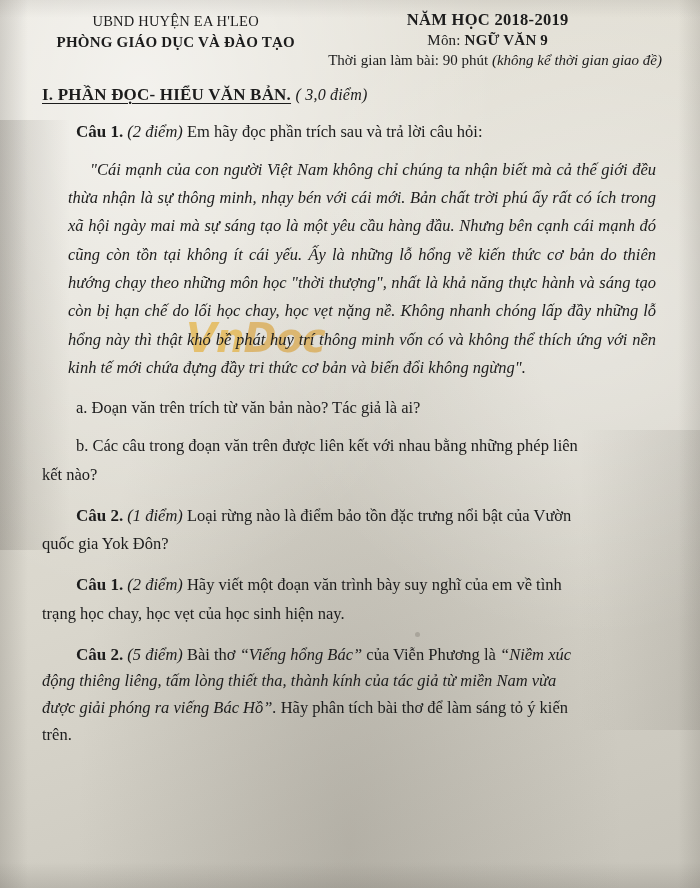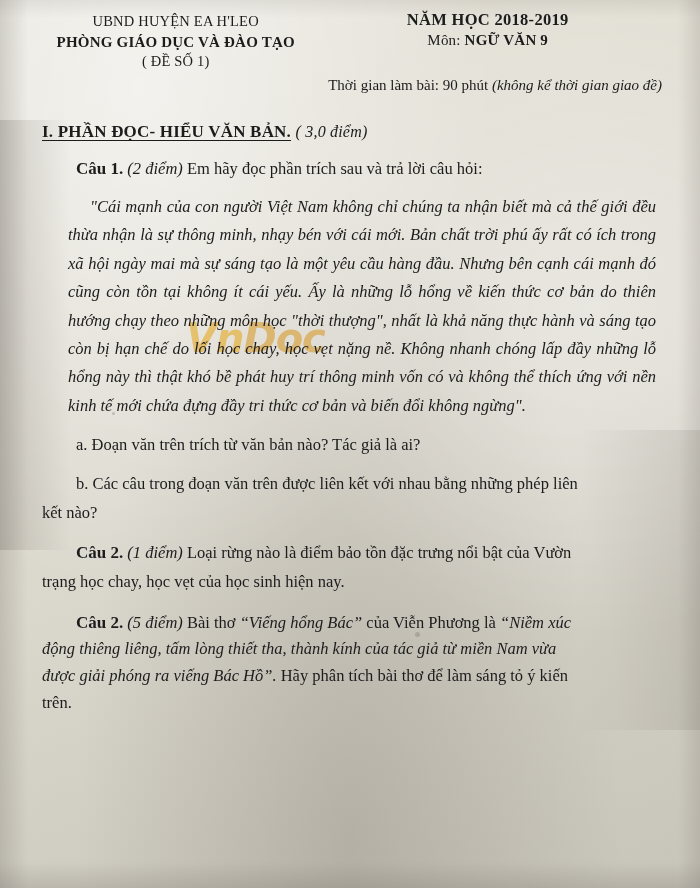--- a/index.html
+++ b/index.html
@@ -77,32 +77,31 @@
     letter-spacing: .2px;
   }
   .h-small { font-size: 14.5px; }
   .bold { font-weight: bold; }
   .big {
     font-size: 16.5px;
     font-weight: bold;
     letter-spacing: .3px;
   }
   .time-line {
-    margin-top: 6px;
     font-size: 15px;
     text-align: right;
     padding-right: 4px;
   }
   .ital { font-style: italic; }
 
   
   .sect {
     font-size: 17px;
     font-weight: bold;
-    margin-top: 28px;
+    margin-top: 16px;
     letter-spacing: .2px;
   }
   .sect .u {
     text-decoration: underline;
     text-underline-offset: 3px;
   }
   .sect .pt {
     font-weight: normal;
     font-style: italic;
     font-size: 16px;
@@ -180,21 +179,20 @@
 
   <div class="speck" style="left:415px; top:632px; width:5px; height:5px;"></div>
   <div class="speck" style="left:112px; top:412px; width:3px; height:3px;"></div>
 
   <div class="content">
 
     <div class="header">
       <div class="hdr-left">
         <div class="h-line h-small">UBND HUYỆN EA H'LEO</div>
         <div class="h-line bold">PHÒNG GIÁO DỤC VÀ ĐÀO TẠO</div>
-        <div class="h-line h-small">( ĐỀ SỐ 1)</div>
       </div>
       <div class="hdr-right">
         <div class="big">NĂM HỌC 2018-2019</div>
         <div class="h-line">
           <span>Môn:</span>
           <span class="bold">NGỮ VĂN 9</span>
         </div>
       </div>
     </div>
 
@@ -219,22 +217,28 @@
     <p class="sub">a. Đoạn văn trên trích từ văn bản nào? Tác giả là ai?</p>
 
     <p class="sub">b. Các câu trong đoạn văn trên được liên kết với nhau bằng những phép liên</p>
     <p class="cont tail">kết nào?</p>
 
     <p class="q">
       <span class="cau">Câu 2.</span>
       <span class="pts">(1 điểm)</span>
       <span>Loại rừng nào là điểm bảo tồn đặc trưng nổi bật của Vườn</span>
     </p>
-
-
+    <p class="cont tail">quốc gia Yok Đôn?</p>
+
+
+    <p class="q">
+      <span class="cau">Câu 1.</span>
+      <span class="pts">(2 điểm)</span>
+      <span>Hãy viết một đoạn văn trình bày suy nghĩ của em về tình</span>
+    </p>
     <p class="cont tail">trạng học chay, học vẹt của học sinh hiện nay.</p>
 
     <p class="q">
       <span class="cau">Câu 2.</span>
       <span class="pts">(5 điểm)</span>
       <span>Bài thơ</span>
       <span class="ital">“Viếng hổng Bác”</span>
       <span>của Viễn Phương là</span>
       <span class="ital">“Niềm xúc</span>
     </p>

